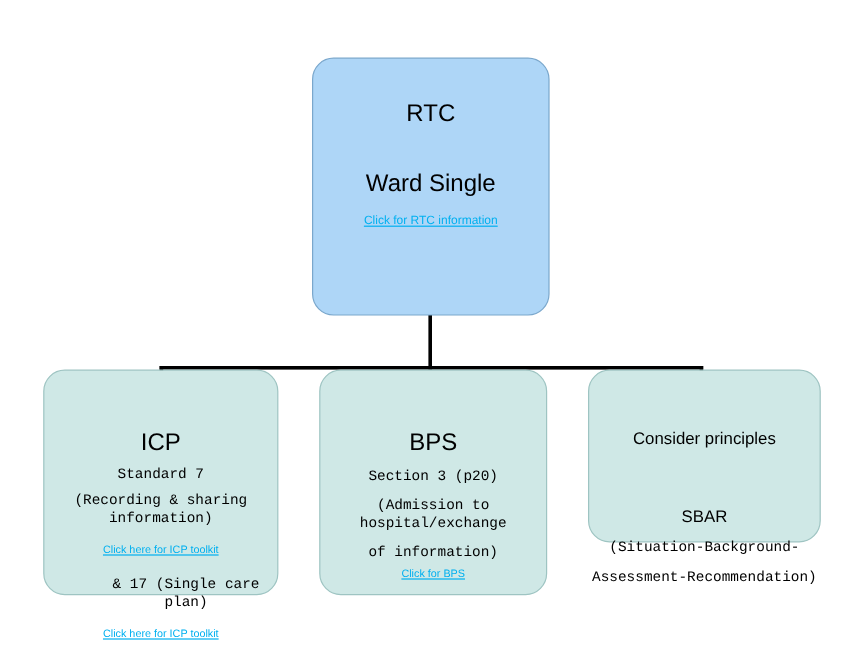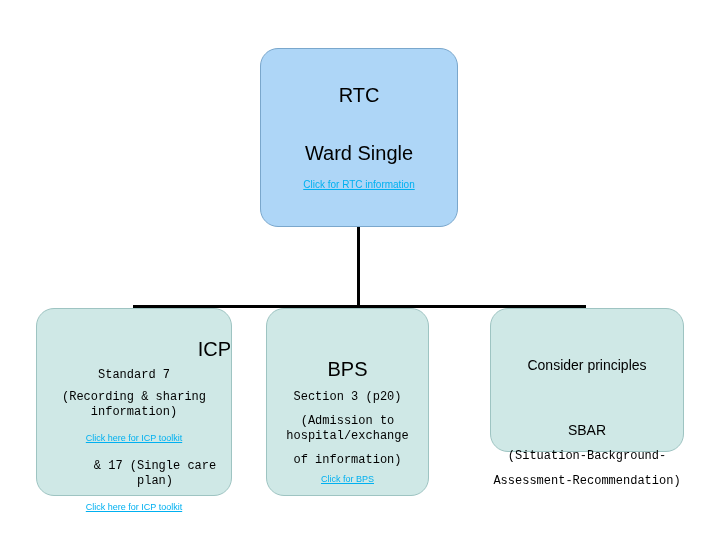--- a/index.html
+++ b/index.html
@@ -83,54 +83,53 @@
   .link-sm {
     font-size: 9px;
     line-height: 12px;
   }
 
   
   #node-rtc {
     left: 260px;
     top: 48px;
     width: 198px;
-    height: 179px;
+    height: 215px;
   }
   #node-rtc .title {
     margin-top: 34px;
   }
   #node-rtc .link {
     margin-top: 13px;
   }
 
   #node-icp {
     left: 36px;
     top: 308px;
     width: 196px;
     height: 188px;
   }
   #node-icp .title {
-    margin-top: 28px;
-    text-align: right;
+    margin-top: 48px;
   }
   #node-icp .sub {
     margin-top: 7px;
   }
   #node-icp .link {
     margin-top: 12px;
   }
   #node-icp .gap {
     margin-top: 14px;
     padding-left: 42px;
   }
 
   #node-bps {
     left: 266px;
     top: 308px;
-    width: 163px;
+    width: 190px;
     height: 188px;
   }
   #node-bps .title {
     margin-top: 48px;
   }
   #node-bps .sub {
     margin-top: 9px;
   }
   #node-bps .link {
     margin-top: 4px;

